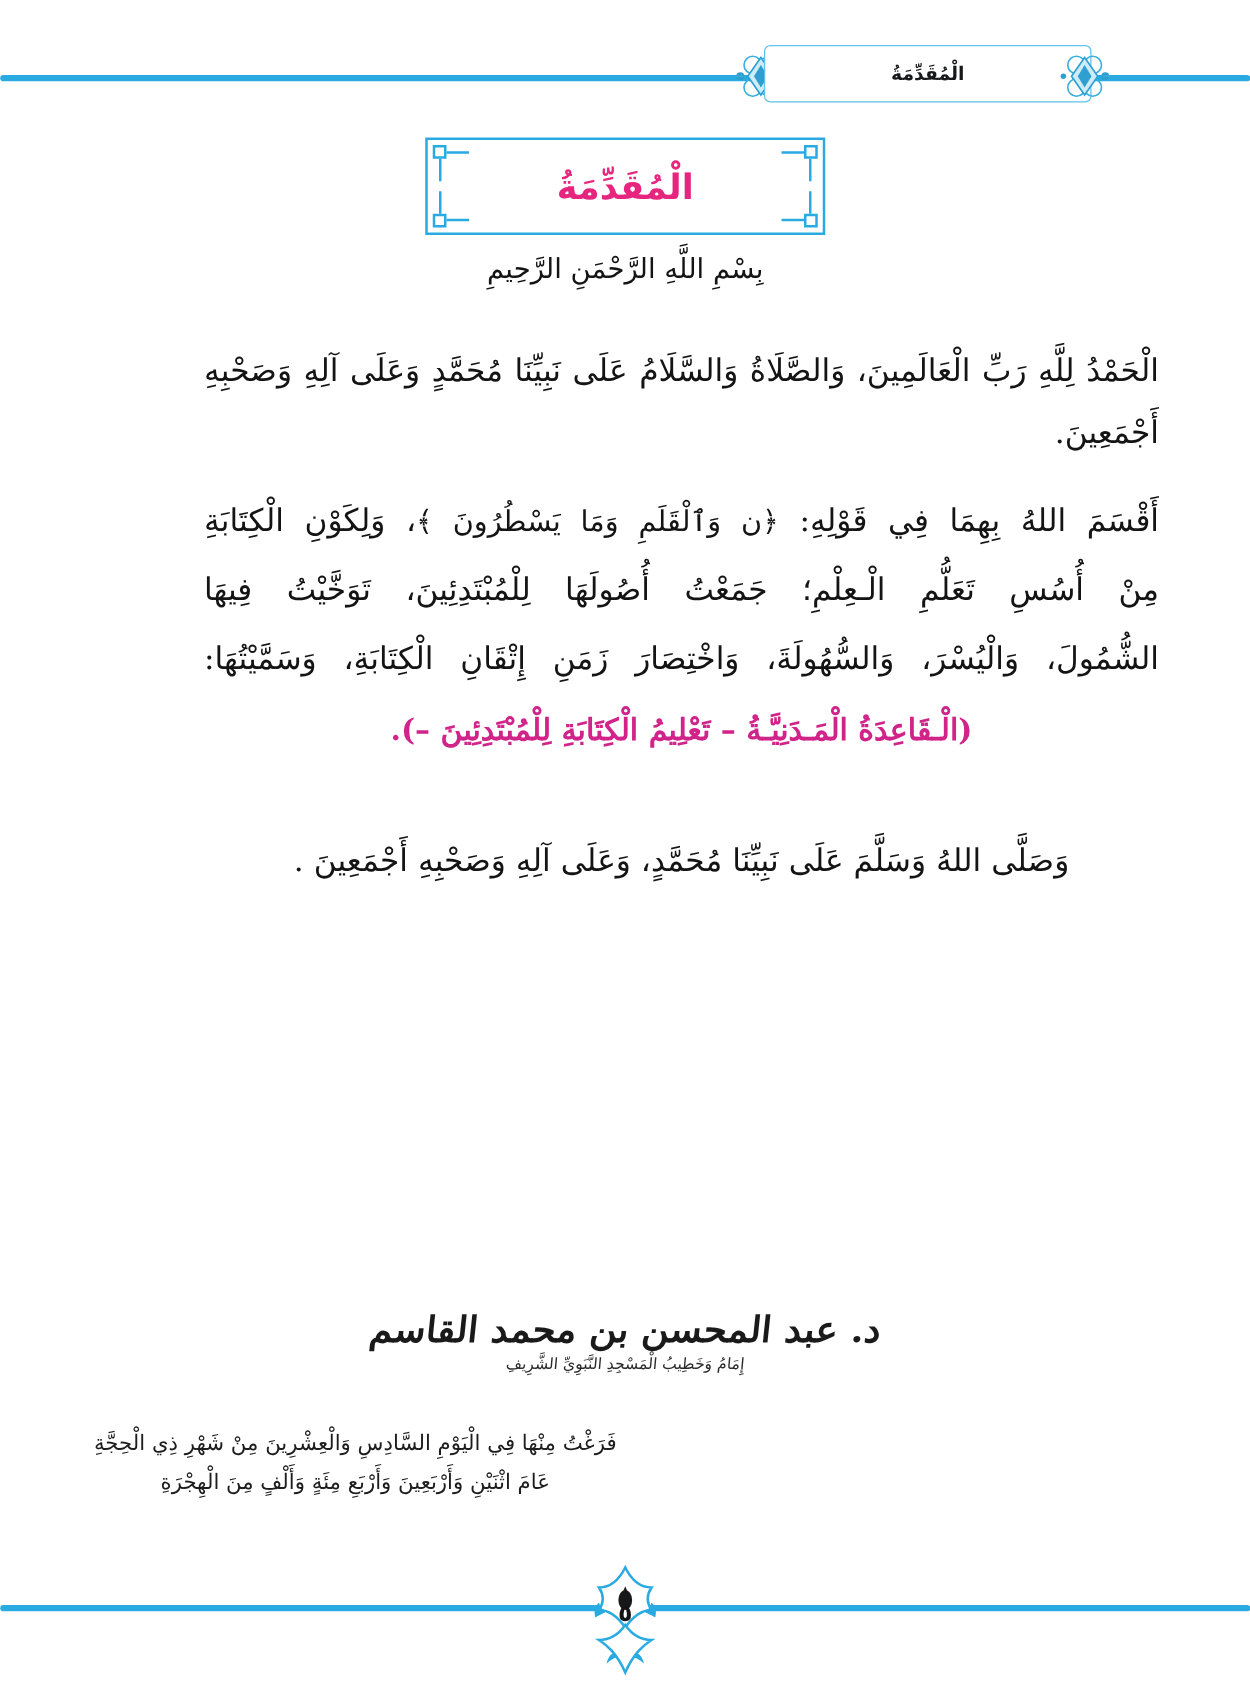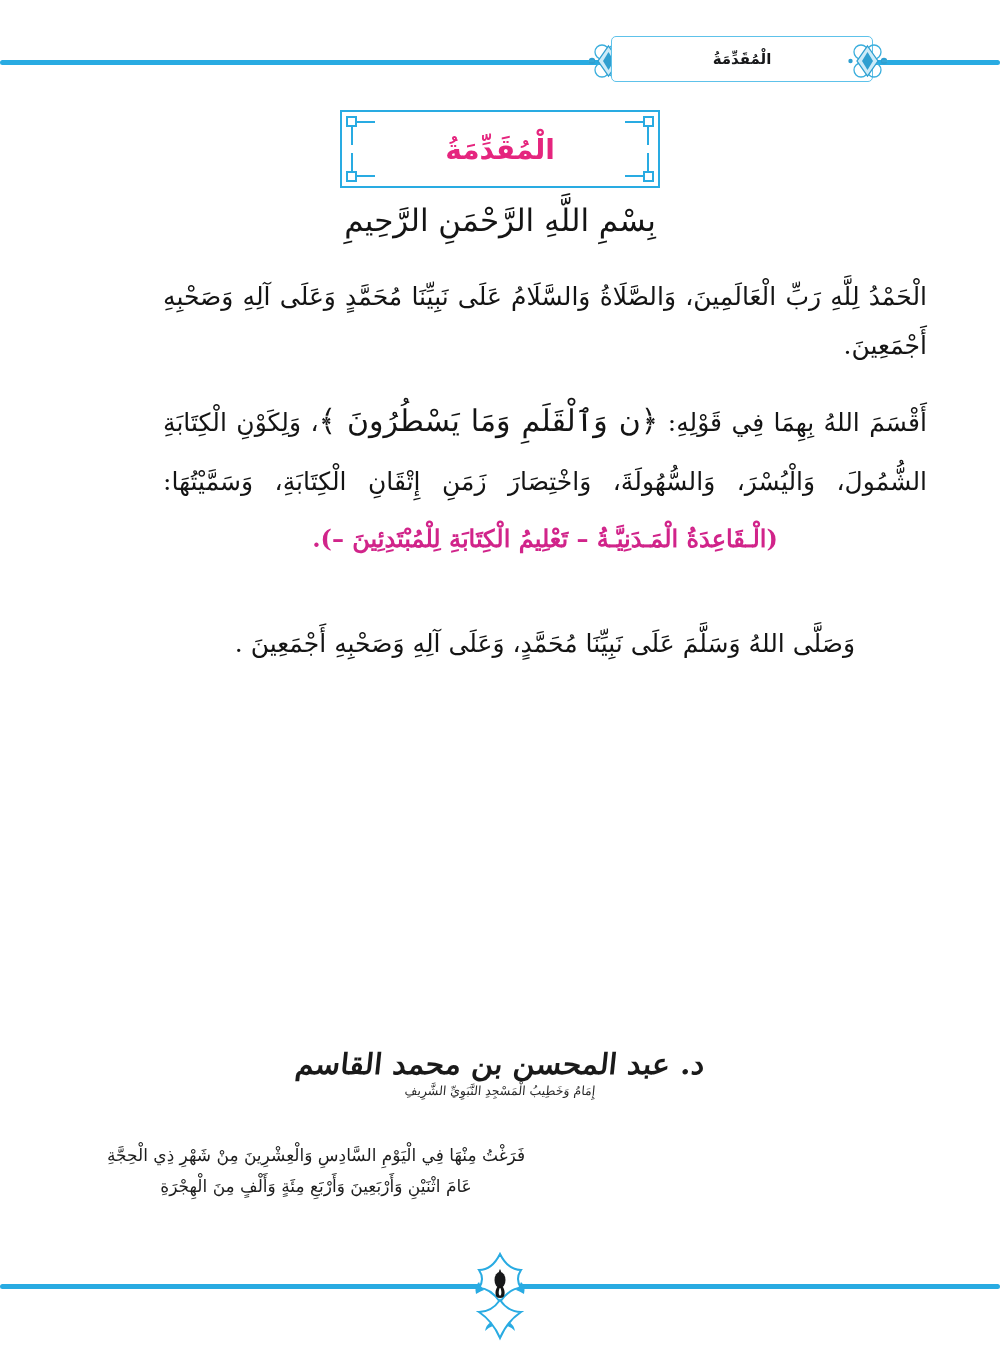--- a/index.html
+++ b/index.html
@@ -114,21 +114,21 @@
   }
 
   
   .basmala {
     position: absolute;
     top: 202px;
     left: 0;
     width: 1000px;
     text-align: center;
     font-family: "DejaVu Serif", serif;
-    font-size: 31px;
+    font-size: 22px;
     color: #141414;
     direction: rtl;
   }
   .basmala .tail {
     display: inline-block;
     transform: scaleX(1);
   }
 
   
   .doc-body {
@@ -151,21 +151,21 @@
     text-align-last: justify;
   }
   .para.lastline-center { text-align-last: center; }
   .para.lastline-right  { text-align-last: right; }
   .para.center-all { text-align: center; text-align-last: center; }
   .spacer-sm { height: 16px; }
   .spacer-md { height: 26px; }
 
   .quran {
     font-family: "DejaVu Serif", serif;
-    font-size: 30px;
+    font-size: 23px;
     letter-spacing: -1px;
   }
   .book-title {
     color: #d1248a;
     font-weight: bold;
     font-size: 24px;
   }
   .para.book-line {
     text-align-last: center;
     margin-top: 8px;
@@ -197,21 +197,21 @@
     font-size: 12.5px;
     color: #2a2a2a;
     letter-spacing: -0.6px;
     transform: skewX(-5deg);
   }
 
   
   .colophon {
     position: absolute;
     top: 1140px;
-    left: 76px;
+    left: 44px;
     width: 480px;
     text-align: center;
     direction: rtl;
     font-family: "DejaVu Serif", serif;
     font-size: 17px;
     line-height: 1.85;
     color: #1d1d1d;
   }
 
   
@@ -319,20 +319,21 @@
 <div class="doc-body">
 
   <p class="para">الْحَمْدُ لِلَّهِ رَبِّ الْعَالَمِينَ، وَالصَّلَاةُ وَالسَّلَامُ عَلَى نَبِيِّنَا مُحَمَّدٍ وَعَلَى آلِهِ وَصَحْبِهِ أَجْمَعِينَ.</p>
 
 
   <div class="spacer-sm"></div>
 
   <p class="para">
     <span>أَقْسَمَ اللهُ بِهِمَا فِي قَوْلِهِ: </span><span class="quran">﴿ن وَٱلْقَلَمِ وَمَا يَسْطُرُونَ ﴾</span><span>، وَلِكَوْنِ الْكِتَابَةِ</span>
   </p>
+  <p class="para">مِنْ أُسُسِ تَعَلُّمِ الْـعِلْمِ؛ جَمَعْتُ أُصُولَهَا لِلْمُبْتَدِئِينَ، تَوَخَّيْتُ فِيهَا</p>
   <p class="para">الشُّمُولَ، وَالْيُسْرَ، وَالسُّهُولَةَ، وَاخْتِصَارَ زَمَنِ إِتْقَانِ الْكِتَابَةِ، وَسَمَّيْتُهَا:</p>
 
   <p class="para book-line">
     <span class="book-title">(الْـقَاعِدَةُ الْمَـدَنِيَّـةُ – تَعْلِيمُ الْكِتَابَةِ لِلْمُبْتَدِئِينَ –).</span>
   </p>
 
   <div class="spacer-md"></div>
 
 
   <div class="spacer-md"></div>

